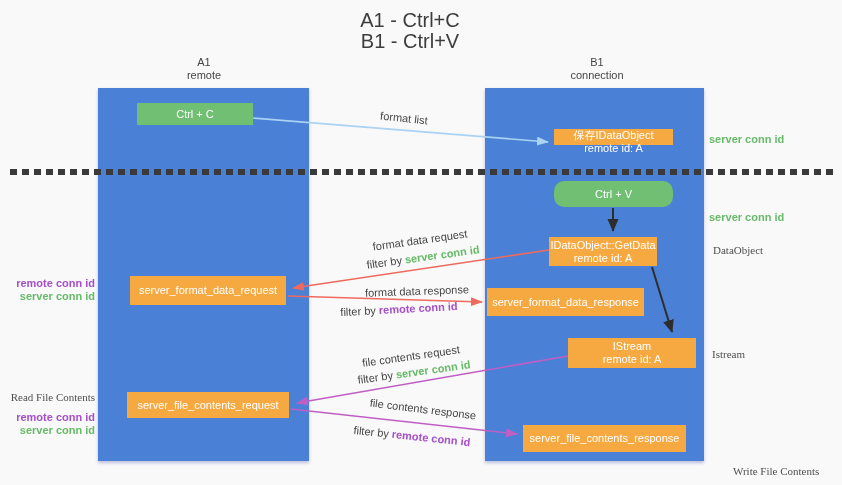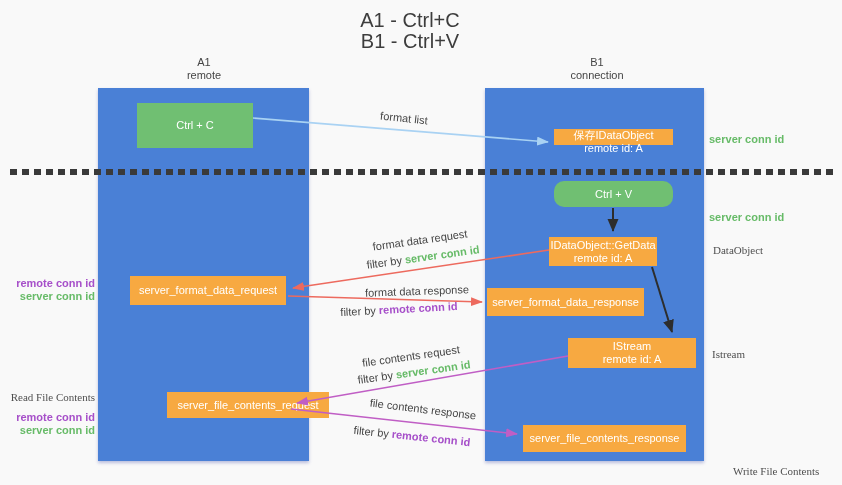--- a/index.html
+++ b/index.html
@@ -81,21 +81,21 @@
   <div class="col-header" style="left:597px;top:56px;">
     <div>B1</div>
     <div>connection</div>
   </div>
 
   <div class="column col-a1"></div>
   <div class="column col-b1"></div>
 
   <div class="dotted"></div>
 
-  <div class="box green" style="left:137px;top:103px;width:116px;height:45px;">
+  <div class="box green" style="left:137px;top:103px;width:116px;height:22px;">
     <div>Ctrl + C</div>
   </div>
 
   <div class="box orange" style="left:554px;top:129px;width:119px;height:16px;justify-content:space-between;">
     <div>保存IDataObject</div>
     <div>remote id: A</div>
   </div>
 
   <div class="box green" style="left:554px;top:181px;width:119px;height:26px;border-radius:10px;">
     <div>Ctrl + V</div>
@@ -112,21 +112,21 @@
 
   <div class="box orange" style="left:487px;top:288px;width:157px;height:28px;">
     <div>server_format_data_response</div>
   </div>
 
   <div class="box orange" style="left:568px;top:338px;width:128px;height:30px;">
     <div>IStream</div>
     <div>remote id: A</div>
   </div>
 
-  <div class="box orange" style="left:127px;top:392px;width:162px;height:26px;margin-left:40px;">
+  <div class="box orange" style="left:127px;top:392px;width:162px;height:26px;">
     <div>server_file_contents_request</div>
   </div>
 
   <div class="box orange" style="left:523px;top:425px;width:163px;height:27px;">
     <div>server_file_contents_response</div>
   </div>
 
   <div class="mid-label" style="left:404px;top:118px;transform:translate(-50%,-50%) rotate(6deg);">format list</div>
 
   <div class="mid-label" style="left:420px;top:240px;transform:translate(-50%,-50%) rotate(-8deg);">format data request</div>

